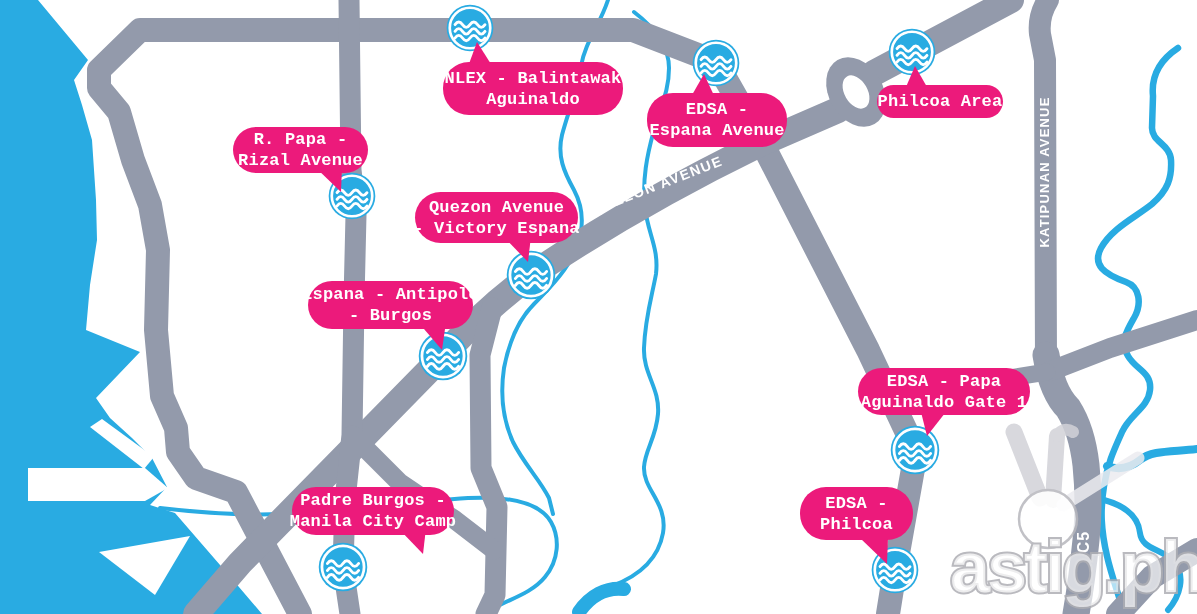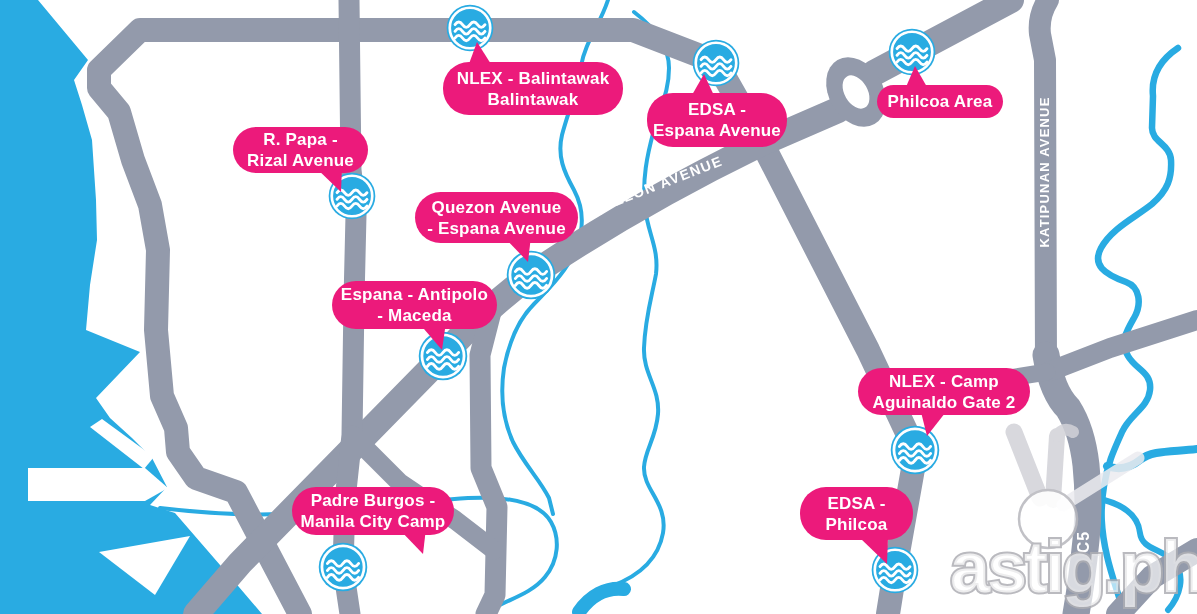--- a/index.html
+++ b/index.html
@@ -9,29 +9,29 @@
   }
   .stage svg{position:absolute;left:0;top:0;}
   .callout{
     position:absolute;
     background:#EC1A7B;color:#fff;
     border-radius:26px;
     display:flex;flex-direction:column;justify-content:center;align-items:center;
     text-align:center;font-weight:bold;font-size:17px;line-height:21px;
     letter-spacing:.2px;z-index:6;
   }
-  .callout .line{display:block;white-space:nowrap;}
+  .callout .line{display:block;white-space:nowrap;font-family:Liberation Mono, monospace;}
   .callout .line:empty{display:none;}
   
   .cl-nlex   {left:443px;top:62px; width:180px;height:53px;}
   .cl-edsan  {left:647px;top:93px; width:140px;height:54px;}
   .cl-philcoa{left:877px;top:85px; width:126px;height:33px;}
   .cl-rpapa  {left:233px;top:127px;width:135px;height:46px;}
   .cl-qv     {left:415px;top:192px;width:163px;height:51px;}
-  .cl-espana {left:332px;top:281px;width:165px;height:48px;}
+  .cl-espana {left:308px;top:281px;width:165px;height:48px;}
   .cl-camp   {left:858px;top:368px;width:172px;height:47px;}
   .cl-mega   {left:800px;top:487px;width:113px;height:53px;}
   .cl-pburgos{left:292px;top:487px;width:162px;height:48px;}
   .road-label{font-weight:bold;fill:#ffffff;}
 </style>
 </head>
 <body>
 
 <div class="stage">
 
@@ -131,45 +131,45 @@
       <polygon points="503,236 531,236 528,262"></polygon>
       <polygon points="418,322 446,322 442,350"></polygon>
       <polygon points="920,408 949,408 927,436"></polygon>
       <polygon points="860,538 888,538 887,564"></polygon>
       <polygon points="398,528 426,528 423,554"></polygon>
     </g>
   </svg>
 
   <div class="callout cl-nlex">
     <span class="line">NLEX - Balintawak</span>
-    <span class="line">Balintawak</span>
+    <span class="line">Aguinaldo</span>
   </div>
   <div class="callout cl-edsan">
     <span class="line">EDSA -</span>
     <span class="line">Espana Avenue</span>
   </div>
   <div class="callout cl-rpapa">
     <span class="line">R. Papa -</span>
     <span class="line">Rizal Avenue</span>
   </div>
   <div class="callout cl-philcoa">
     <span class="line">Philcoa Area</span>
 
   </div>
   <div class="callout cl-qv">
     <span class="line">Quezon Avenue</span>
-    <span class="line">- Espana Avenue</span>
+    <span class="line">- Victory Espana</span>
   </div>
   <div class="callout cl-espana">
     <span class="line">Espana - Antipolo</span>
-    <span class="line">- Maceda</span>
+    <span class="line">- Burgos</span>
   </div>
   <div class="callout cl-camp">
-    <span class="line">NLEX - Camp</span>
-    <span class="line">Aguinaldo Gate 2</span>
+    <span class="line">EDSA - Papa</span>
+    <span class="line">Aguinaldo Gate 1</span>
   </div>
   <div class="callout cl-mega">
     <span class="line">EDSA -</span>
     <span class="line">Philcoa</span>
   </div>
   <div class="callout cl-pburgos">
     <span class="line">Padre Burgos -</span>
     <span class="line">Manila City Camp</span>
   </div>
 

